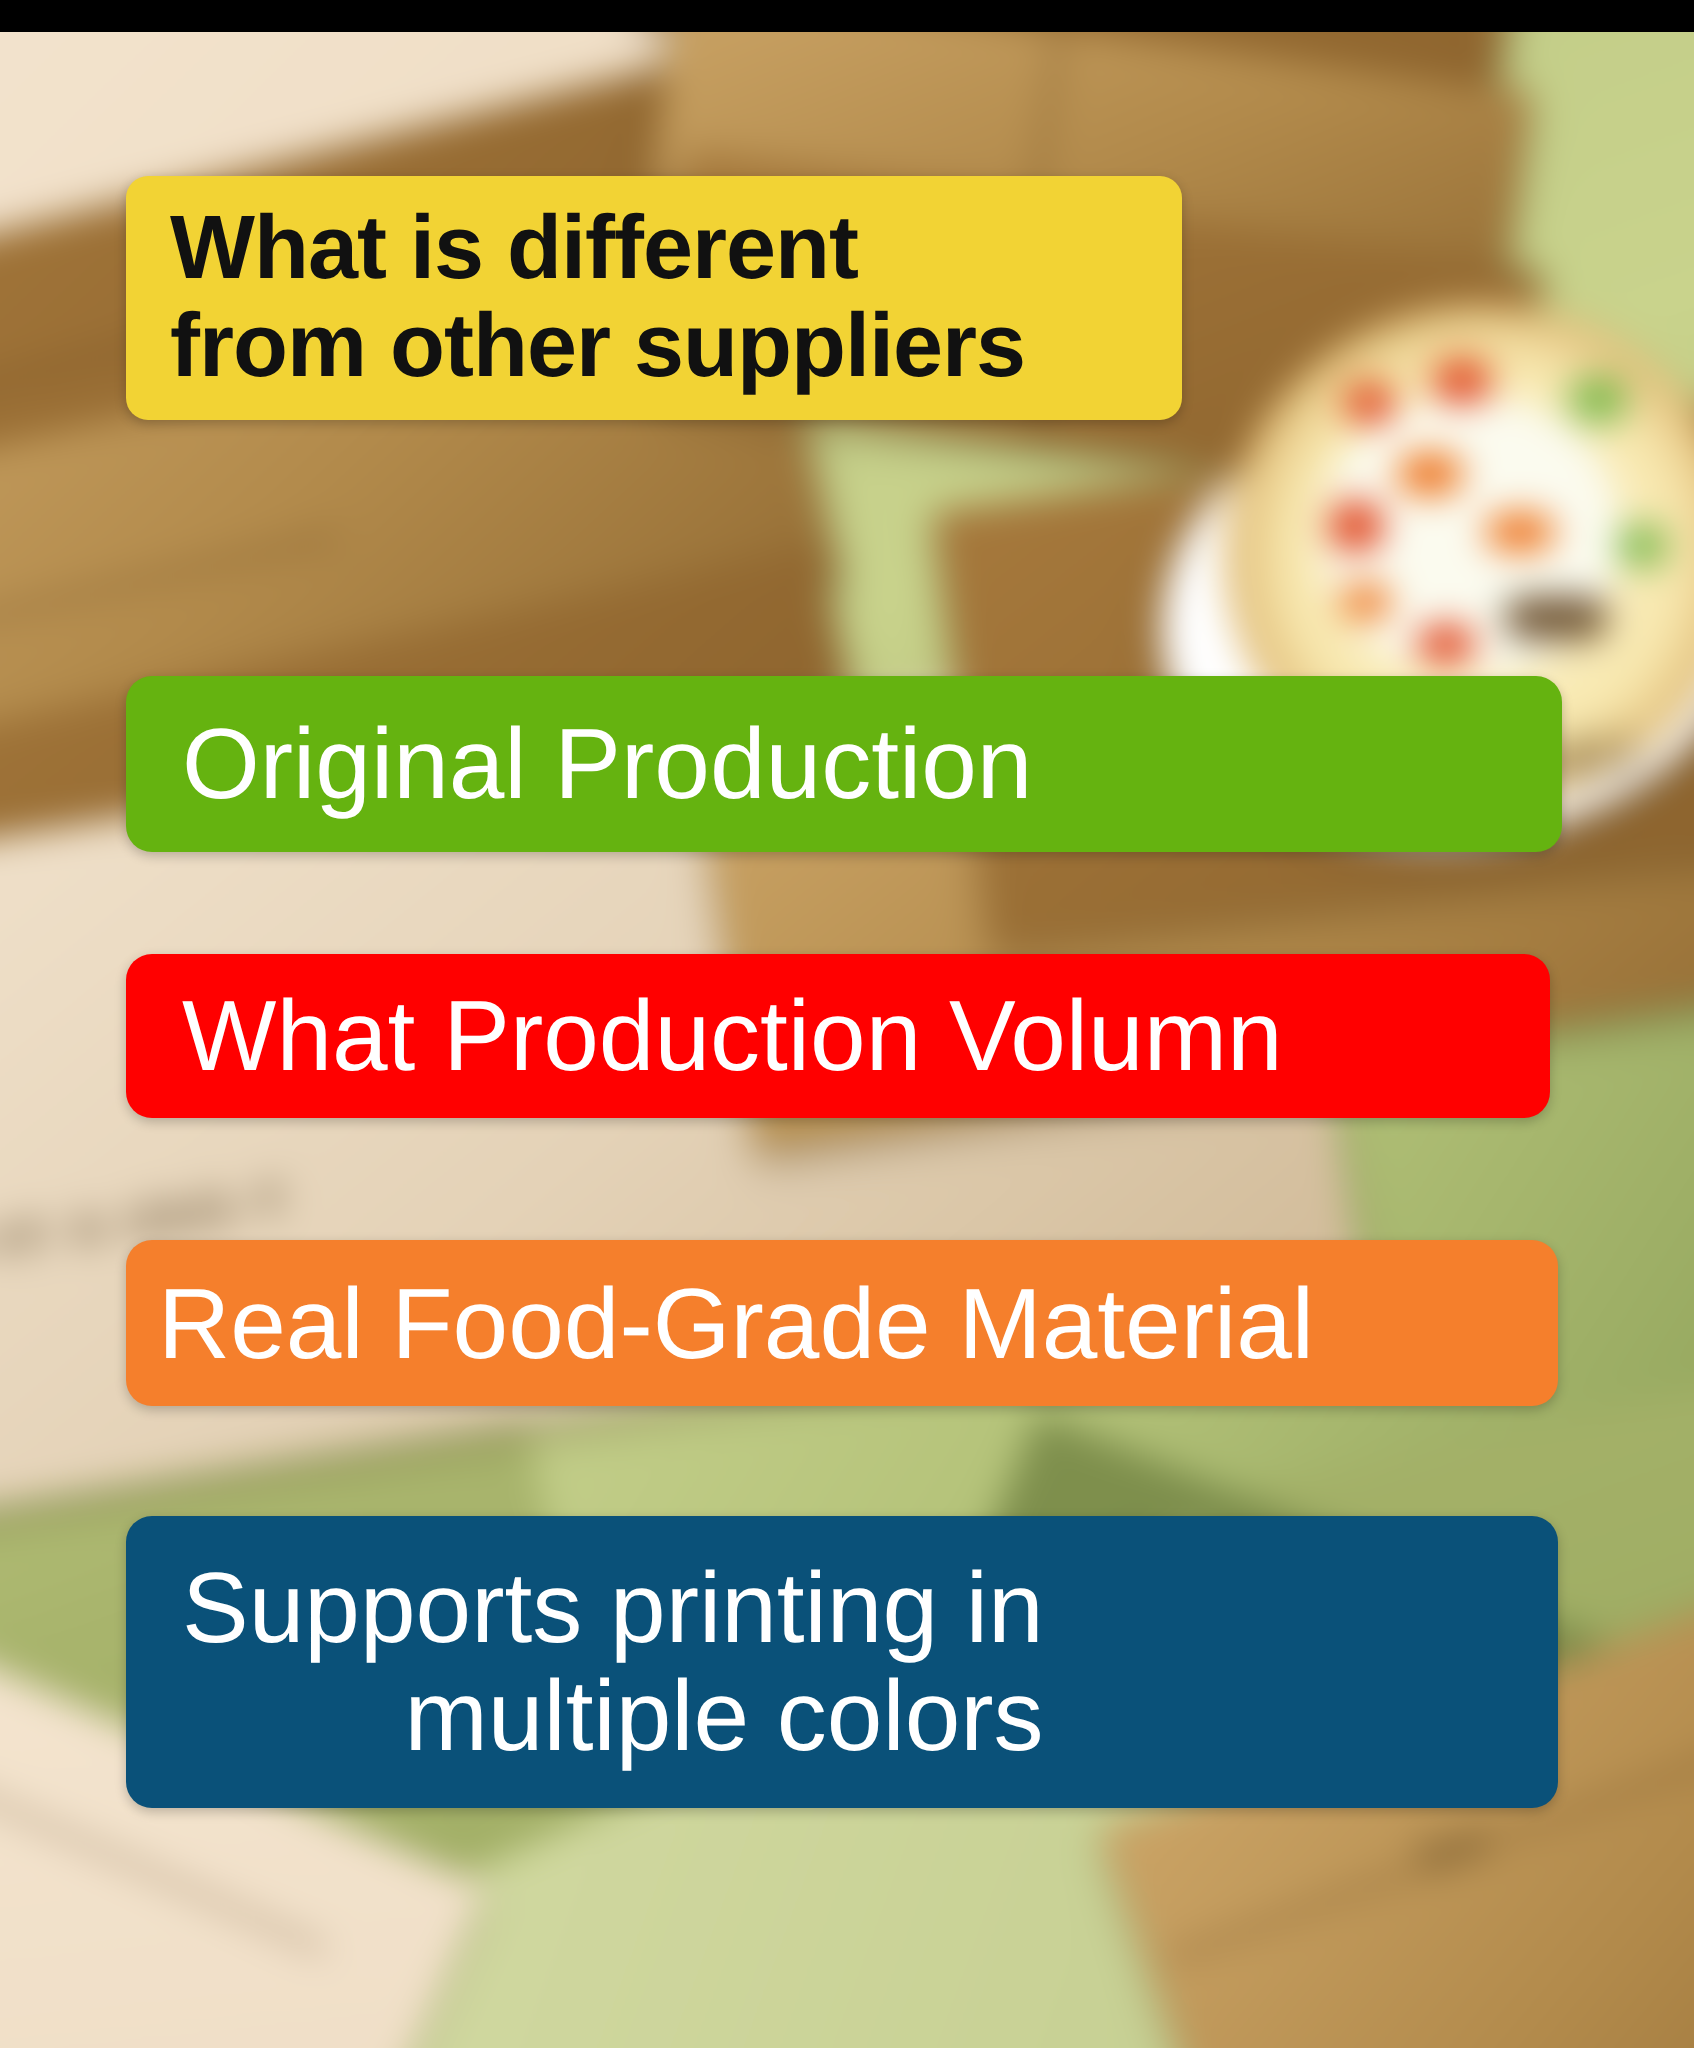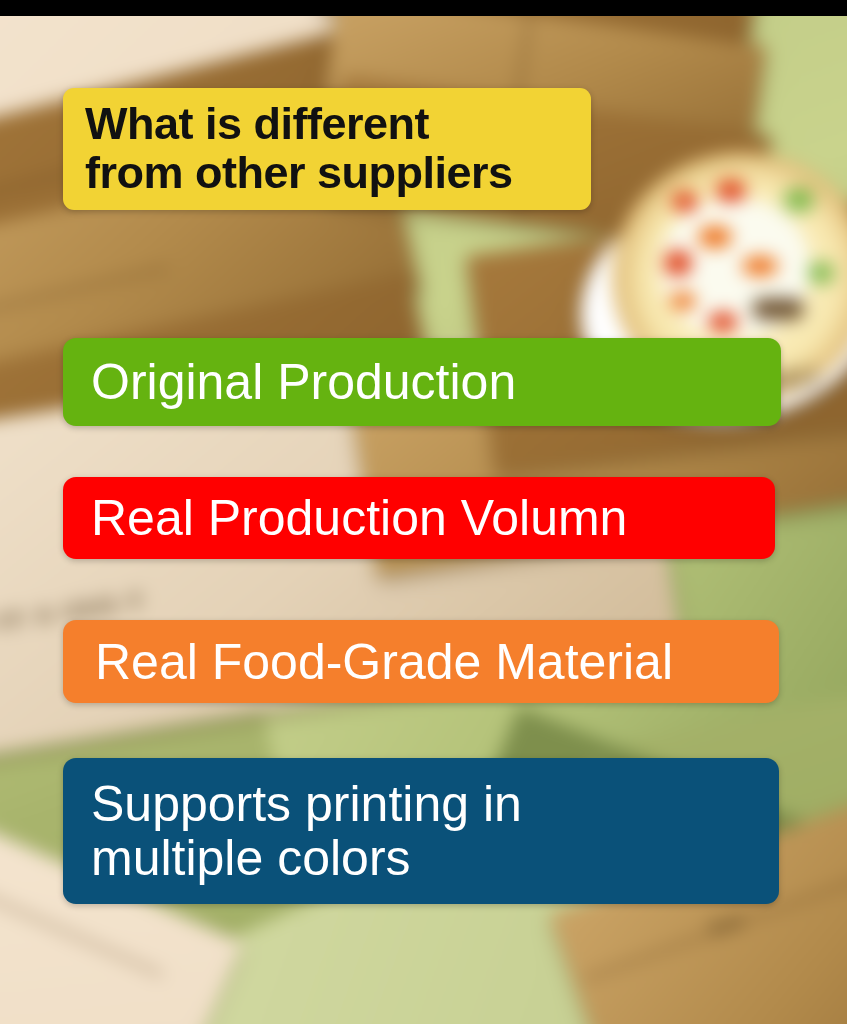--- a/index.html
+++ b/index.html
@@ -201,32 +201,33 @@
   }
 
   #banner-orange {
     left: 63px; top: 604px; width: 716px; height: 83px;
     background: #F57F2C;
   }
   #banner-orange .btext {
     color: #ffffff;
     font-weight: 400;
     font-size: 50px;
-    padding-left: 32px;
+    padding-left: 16px;
   }
 
   #banner-blue {
     left: 63px; top: 742px; width: 716px; height: 146px;
     background: #0A5179;
   }
   #banner-blue .btext {
     color: #ffffff;
     font-weight: 400;
     font-size: 50px;
     padding-left: 28px;
+    text-align: right;
   }
 </style>
 </head>
 <body>
 
 <div class="stage">
 
   <div class="bg">
     <div class="bg-base"></div>
 
@@ -297,21 +298,21 @@
   <div class="banner" id="banner-title">
     <span class="btext">What is different
 from other suppliers</span>
   </div>
 
   <div class="banner" id="banner-green">
     <span class="btext">Original Production</span>
   </div>
 
   <div class="banner" id="banner-red">
-    <span class="btext">Real Production Volumn</span>
+    <span class="btext">What Production Volumn</span>
   </div>
 
   <div class="banner" id="banner-orange">
     <span class="btext">Real Food-Grade Material</span>
   </div>
 
   <div class="banner" id="banner-blue">
     <span class="btext">Supports printing in
 multiple colors</span>
   </div>

